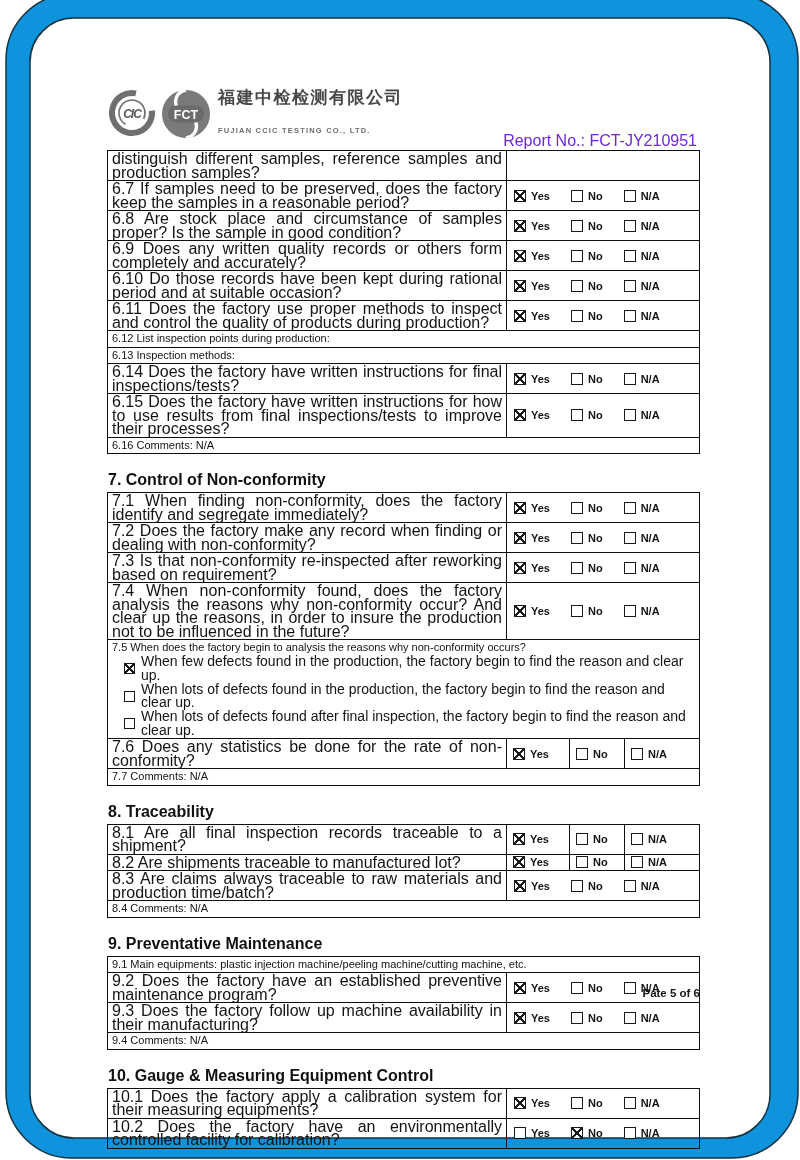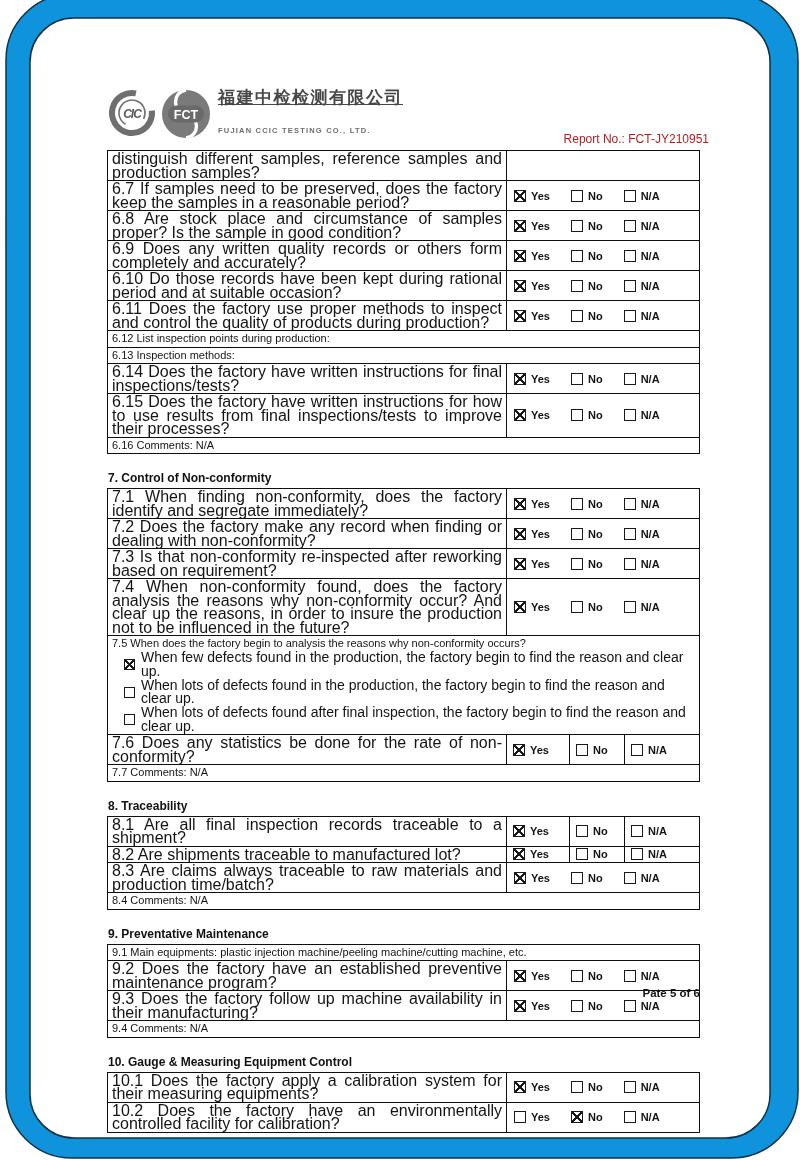--- a/index.html
+++ b/index.html
@@ -5,27 +5,27 @@
   html,body{margin:0;padding:0;}
   body{
     width:800px;height:1160px;position:relative;background:#ffffff;
     font-family:"Liberation Sans", sans-serif;color:#141414;overflow:hidden;
   }
   .frame-svg{position:absolute;left:0;top:0;width:800px;height:1160px;pointer-events:none;}
   
   .hdr{position:absolute;left:107px;top:88px;display:flex;align-items:flex-start;}
   .logo{display:block;}
   .co-text{margin-left:6px;}
-  .co-cn{font-size:17px;font-weight:bold;color:#474747;letter-spacing:1.5px;line-height:20px;text-decoration:underline;}
+  .co-cn{font-size:17px;font-weight:bold;color:#474747;letter-spacing:1.5px;line-height:20px;}
   .co-en{font-size:7.5px;font-weight:bold;color:#6d6d6d;letter-spacing:1.2px;margin-top:18px;}
-  .report-no{position:absolute;top:132px;right:91px;font-size:12px;color:#b91c1c;}
+  .report-no{position:absolute;top:132px;right:103px;font-size:16px;color:#6d28d9;}
   .footer{position:absolute;top:987px;right:100px;font-size:11.5px;font-weight:bold;color:#161616;}
   
   #content{position:absolute;left:107px;top:150px;width:593px;}
-  .sec-title{font-size:12px;font-weight:bold;margin:17px 0 3px 1px;color:#111;}
+  .sec-title{font-size:16px;font-weight:bold;margin:17px 0 3px 1px;color:#111;}
   .tbl{border:1.5px solid #0f0f0f;}
   .row{display:flex;border-top:1px solid #0f0f0f;align-items:stretch;}
   .row:first-child{border-top:none;}
   .cell-q{flex:1;padding:1px 4px;font-size:16px;line-height:13.5px;text-align:justify;}
   .cell-full{width:100%;padding:1px 4px;font-size:11px;line-height:13.5px;}
   .cell-a{width:193px;border-left:1px solid #0f0f0f;display:flex;align-items:center;
           padding-left:7px;gap:21px;box-sizing:border-box;}
   .cell-a.compact{padding-left:0;gap:0;}
   .grp{display:flex;align-items:center;gap:5px;}
   .sub{display:flex;align-items:center;gap:5px;padding-left:6px;box-sizing:border-box;}

